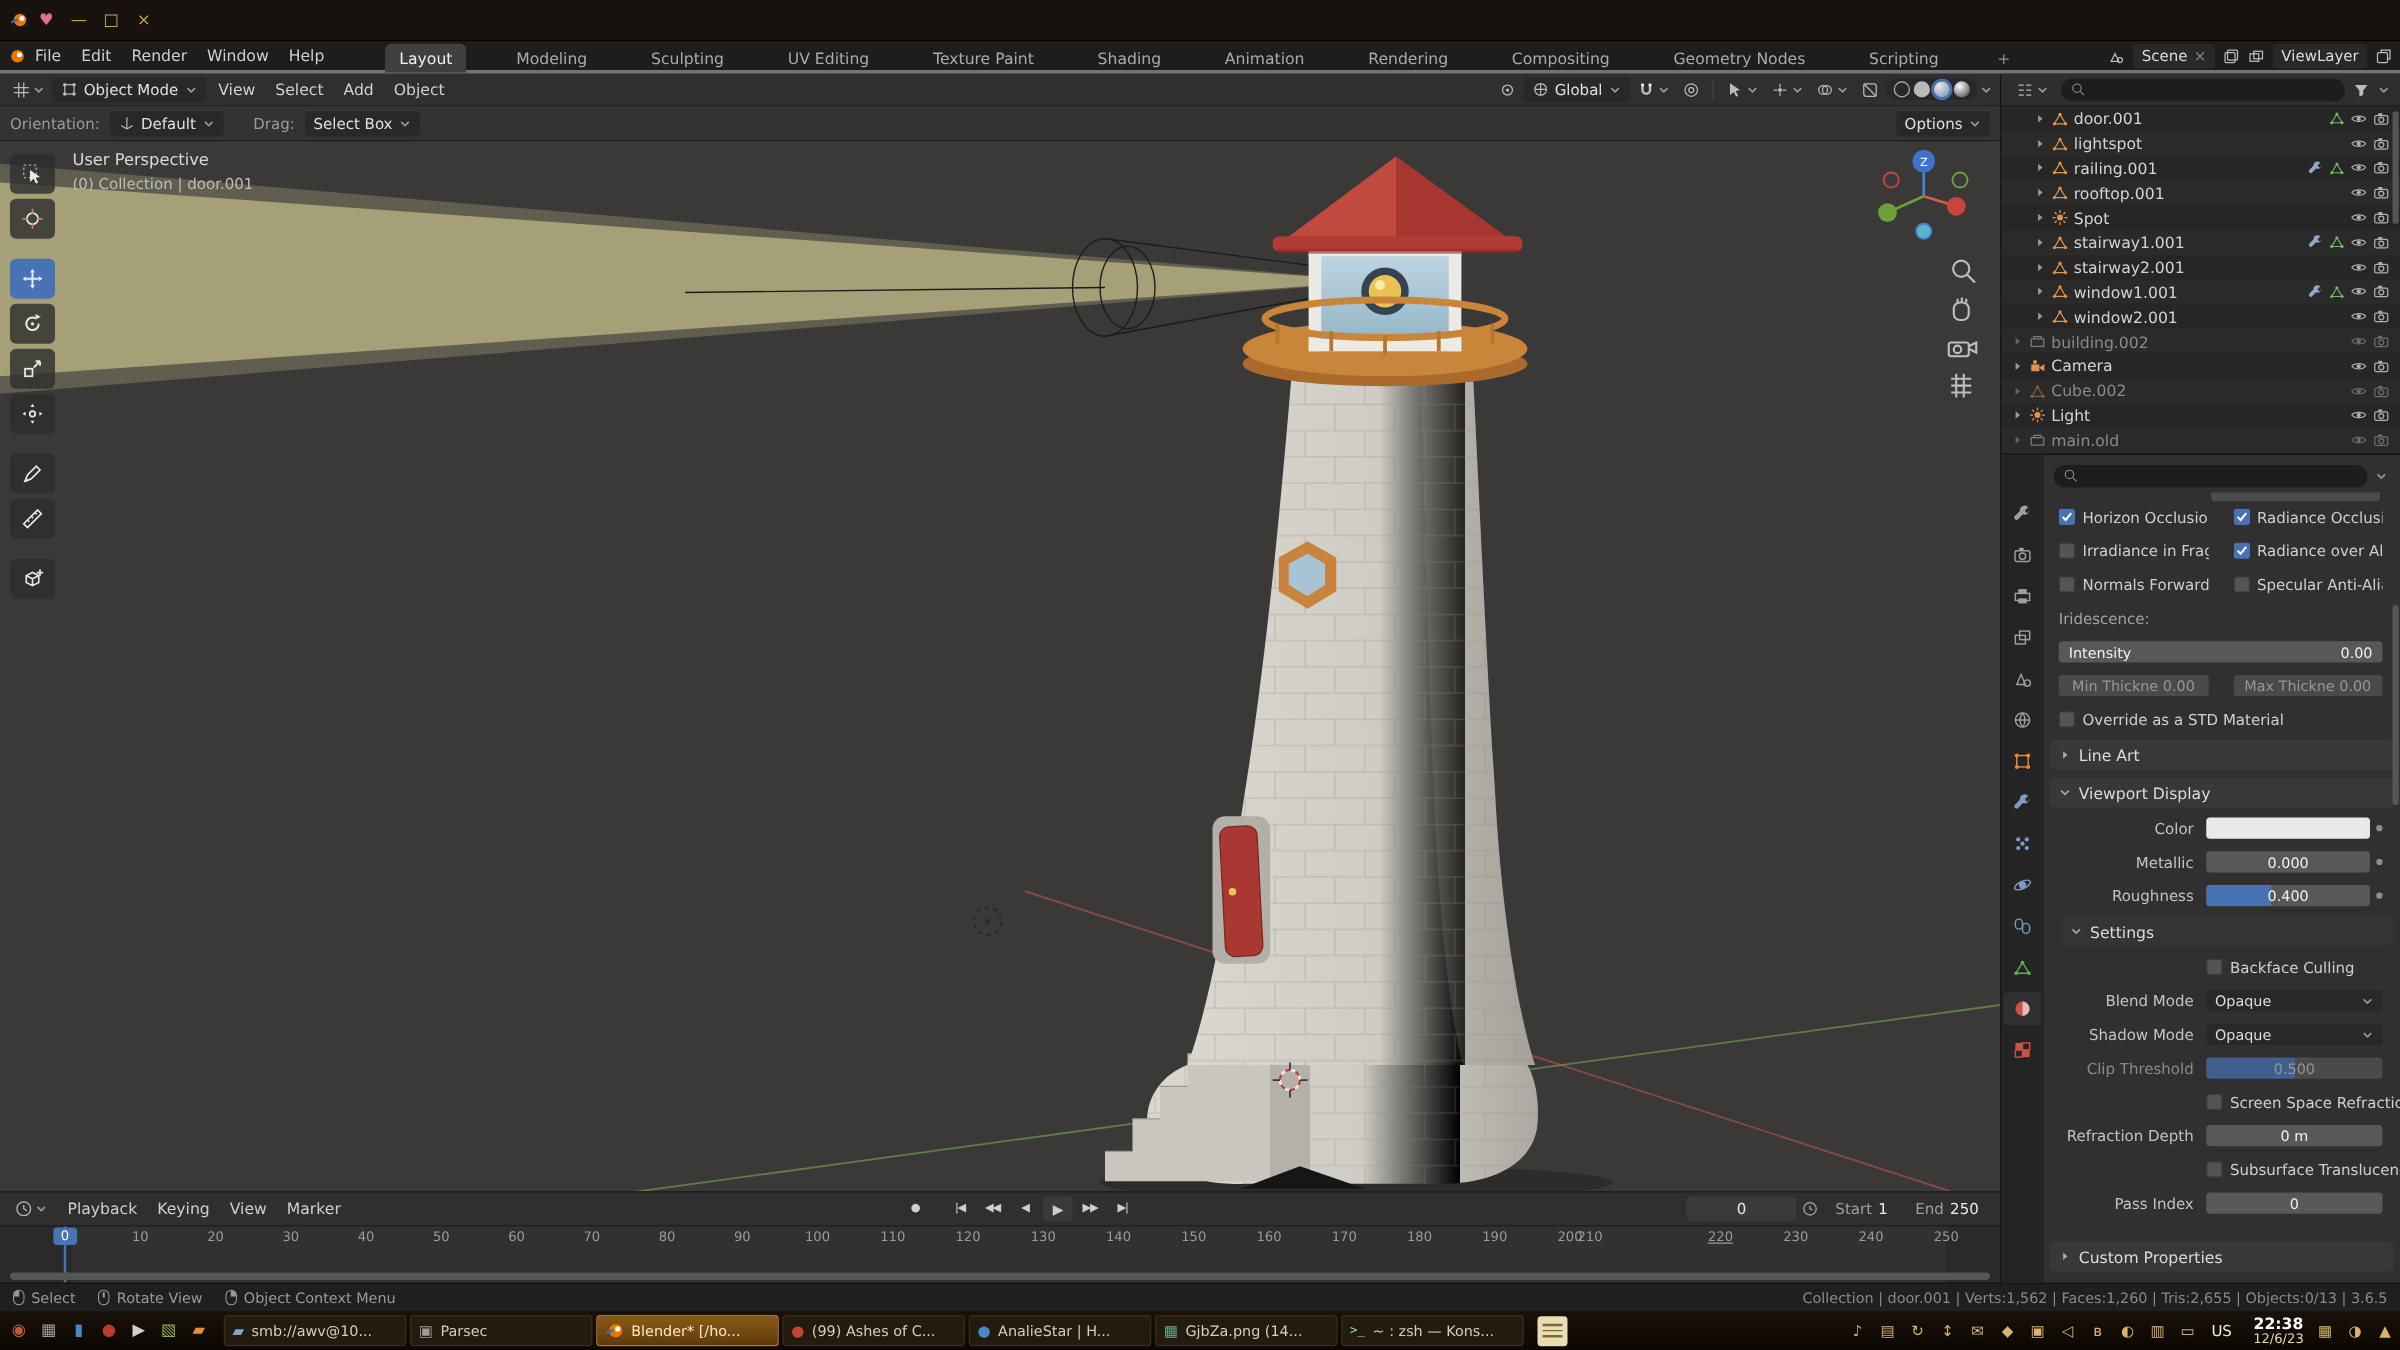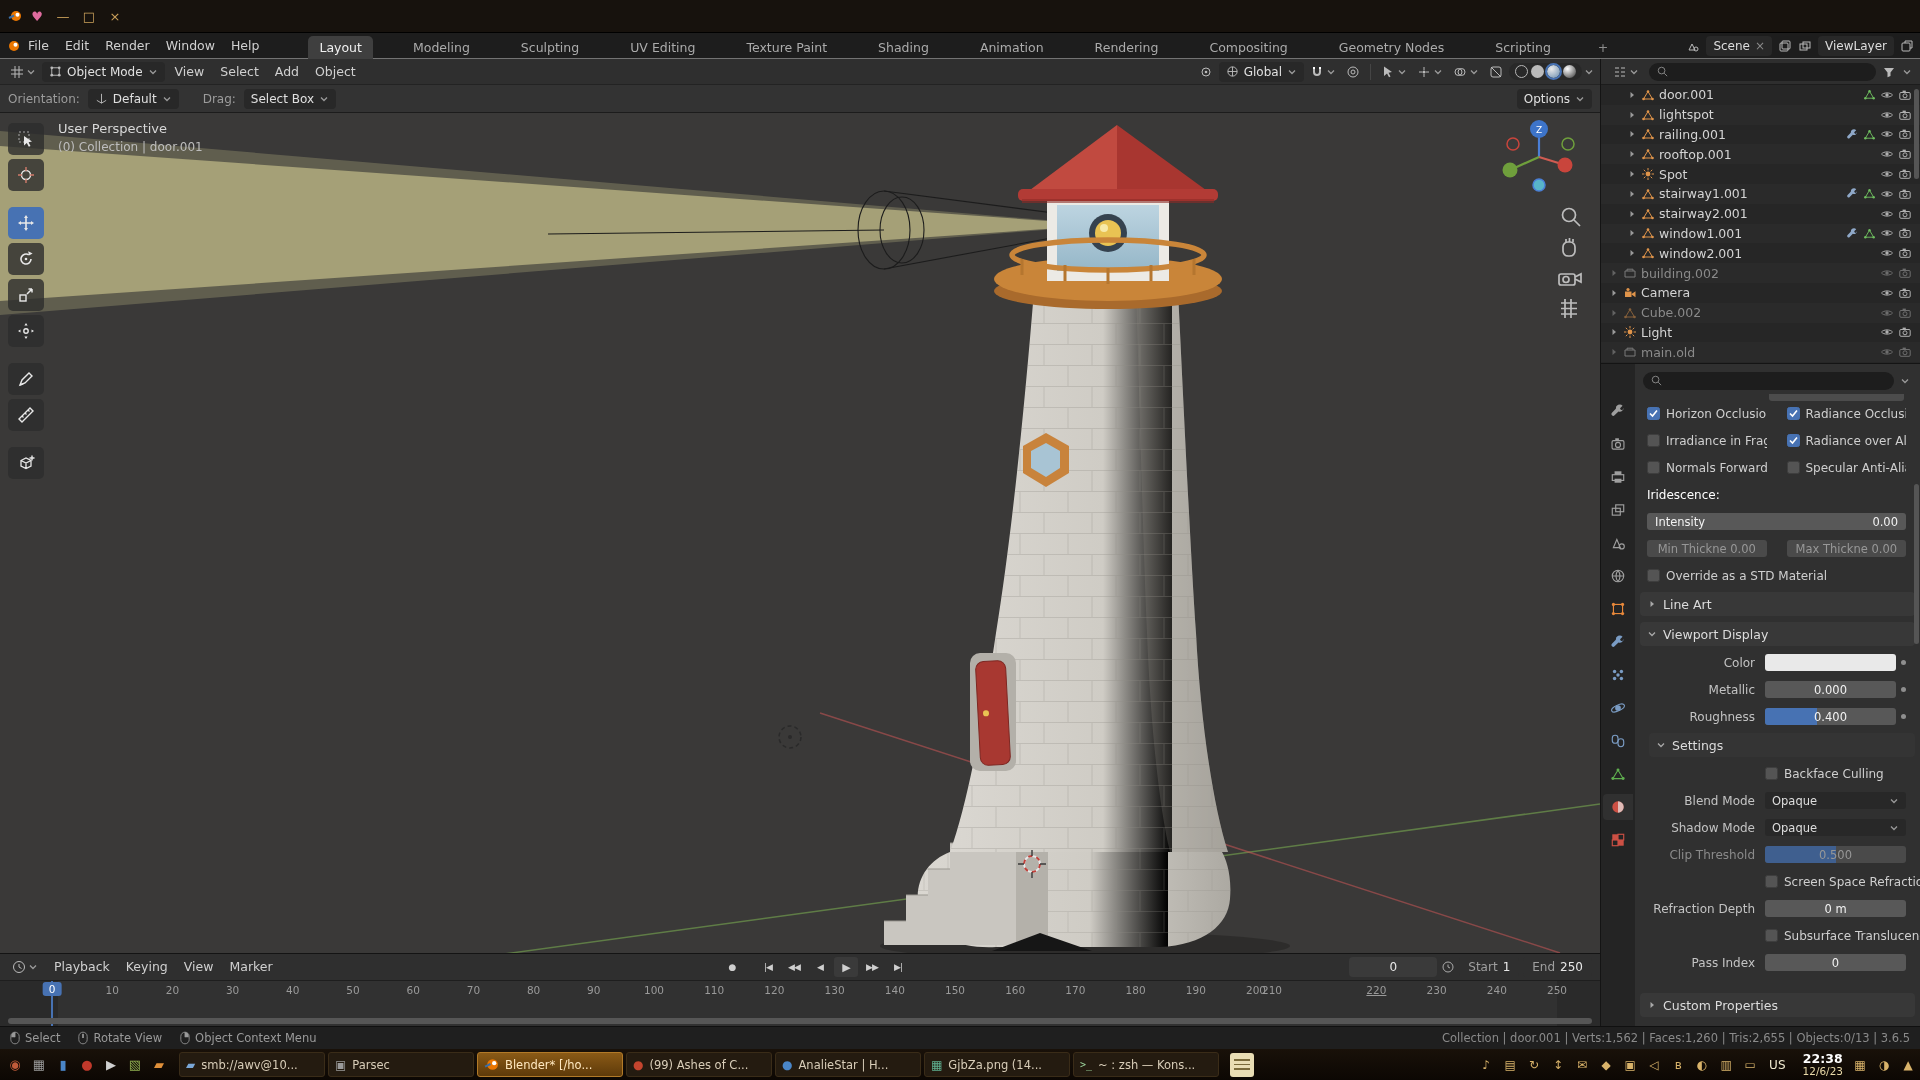--- a/index.html
+++ b/index.html
@@ -7,21 +7,21 @@
   body { font-family:"DejaVu Sans","Liberation Sans",sans-serif; font-size:12px; color:#d0d0d0; }
   #root { position:relative; width:1920px; height:1080px; overflow:hidden; background:#1d1d1d; }
 
   
   #titlebar { height:33px; background:#17120d; display:flex; align-items:center; padding:0 8px; border-bottom:1px solid #000; }
   #titlebar .title { flex:1; text-align:center; color:#e3c27d; font-size:13px; }
   .win-ctl { width:22px; height:22px; display:flex; align-items:center; justify-content:center; color:#caa05a; font-size:13px; margin-left:4px; }
   .heart { color:#e06c9f; }
 
   
-  #menubar { height:26px; background:#1d1d1d; display:flex; align-items:center; padding:0 6px; border-bottom:1px solid #737373; }
+  #menubar { height:26px; background:#1d1d1d; display:flex; align-items:center; padding:0 6px; border-bottom:3px solid #737373; }
   .menu-item { padding:0 8px; color:#d0d0d0; font-size:12.5px; line-height:26px; cursor:default; }
   #workspace-tabs { display:flex; align-items:flex-end; height:26px; margin-left:12px; }
   .ws-tab { padding:4px 11px; font-size:12.5px; color:#ababab; border-radius:5px 5px 0 0;margin-left:29px; }
   .ws-tab.active { background:#3f3f3f; color:#f0f0f0; }
   .ws-tab.plus { padding:4px 7px; color:#8d8d8d; }
   #menubar-right { margin-left:auto; display:flex; align-items:center; gap:6px; }
   .mb-widget { display:flex; align-items:center; gap:5px; background:#282828; border-radius:4px; height:20px; padding:0 7px; color:#ddd; }
 
   
   #main { display:flex; height:967px; }
@@ -84,21 +84,21 @@
   .ptab svg { width:16px; height:16px; }
   .ptab.active { background:#303030; }
   .t-orange { color:#e8883a; } .t-blue { color:#7a9cc4; } .t-green { color:#5faf4f; } .t-red { color:#cc5044; }
   #prop-main { flex:1; display:flex; flex-direction:column; overflow:hidden; }
   #prop-search-row { height:30px; display:flex; align-items:center; gap:6px; padding:5px 10px 2px 8px; }
   #prop-content { display:flex; flex-direction:column; gap:6px; padding:2px 0 4px 0; }
   .cutoff { height:7px; background:#585858; border-radius:0 0 3px 3px; margin:0 16px 0 134px; opacity:.7; }
   .prow { display:flex; align-items:center; height:21px; padding:0 14px 0 12px; }
   .prow.two { gap:20px; }
   .chk-cell { flex:1; display:flex; align-items:center; gap:6px; font-size:12px; color:#cfcfcf; white-space:nowrap; overflow:hidden; }
-  .heading { color:#ffffff; font-size:12px; }
+  .heading { color:#a3a3a3; font-size:12px; }
   .plabel { flex:0 0 118px; text-align:right; padding-right:10px; color:#c3c3c3; font-size:12px; white-space:nowrap; overflow:hidden; }
   .pctrl { flex:1; display:flex; align-items:center; gap:5px; }
   .checkbox { width:13px; height:13px; border-radius:2.5px; background:#545454; border:1px solid #3e3e3e; display:inline-flex; align-items:center; justify-content:center; flex:none; }
   .checkbox.on { background:#4772b3; border-color:#4772b3; }
   .checkbox svg { width:9px; height:9px; }
   .slider { position:relative; height:17px; background:#585858; border-radius:3px; flex:1; overflow:hidden; display:flex; align-items:center; justify-content:center; font-size:11.5px; color:#f2f2f2; }
   .slider .fill { position:absolute; left:0; top:0; bottom:0; background:#4772b3; }
   .slider span { position:relative; }
   .slider.full { justify-content:space-between; padding:0 8px; }
   .slider.disabled { background:#4a4a4a; color:#979797; }

